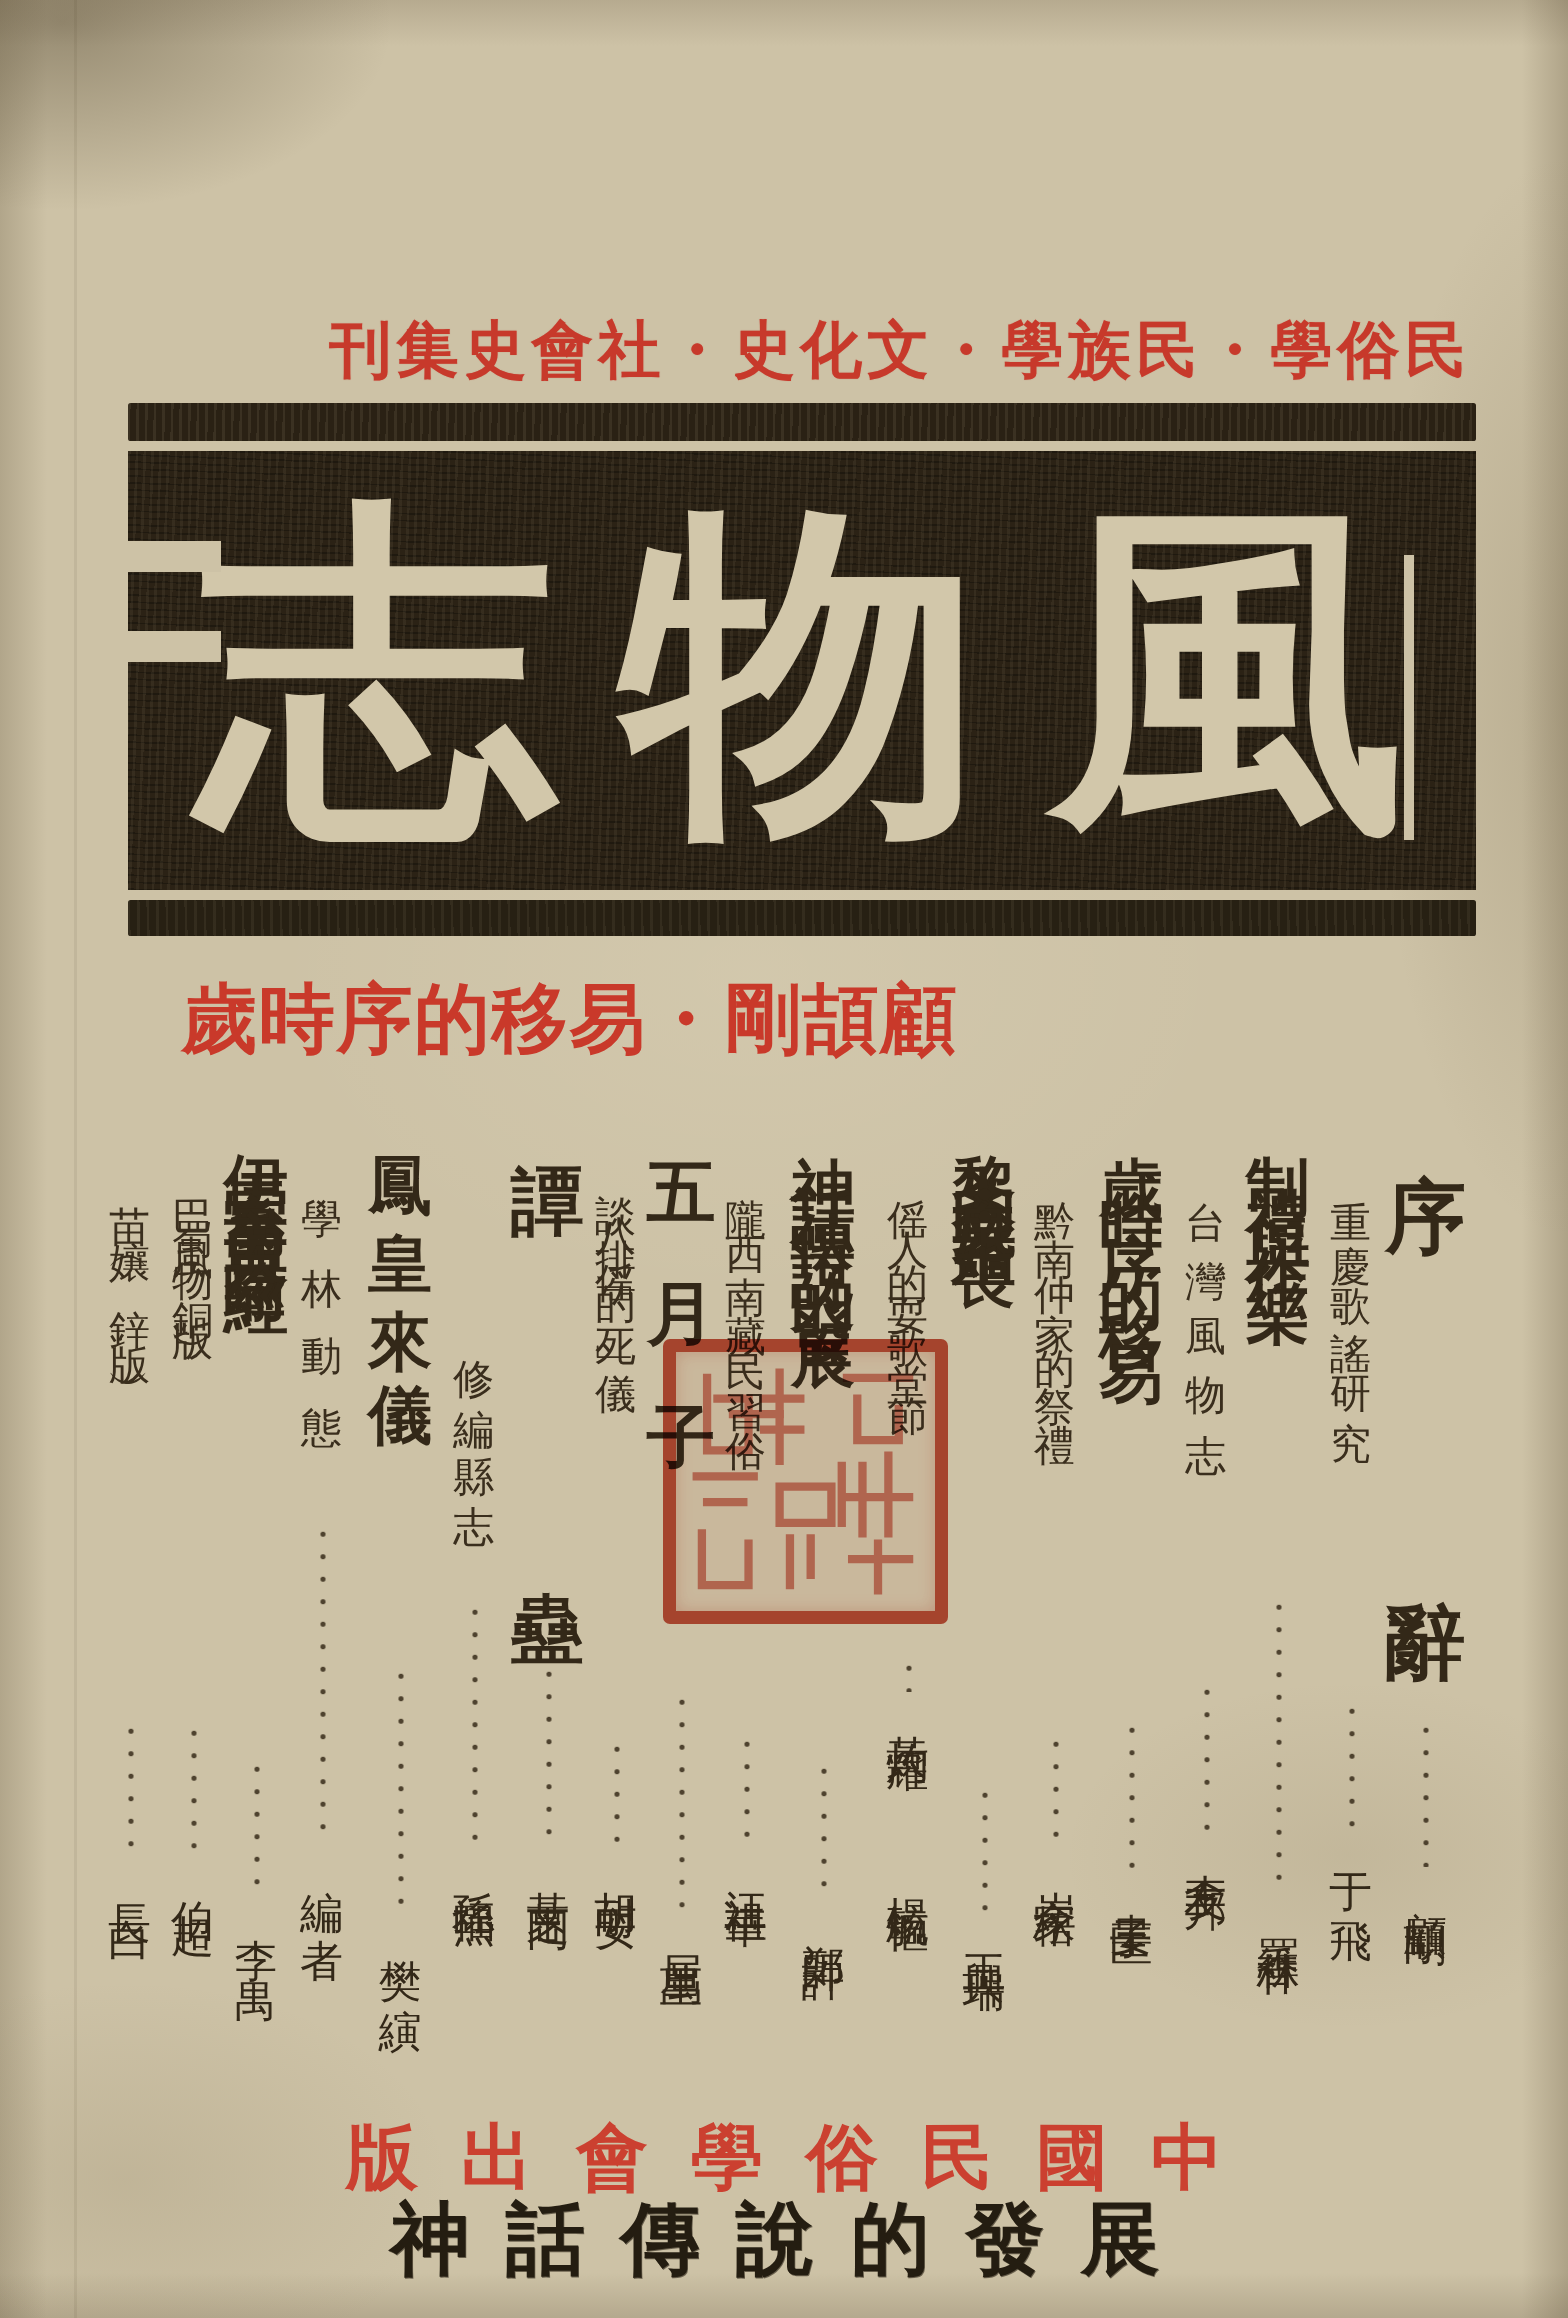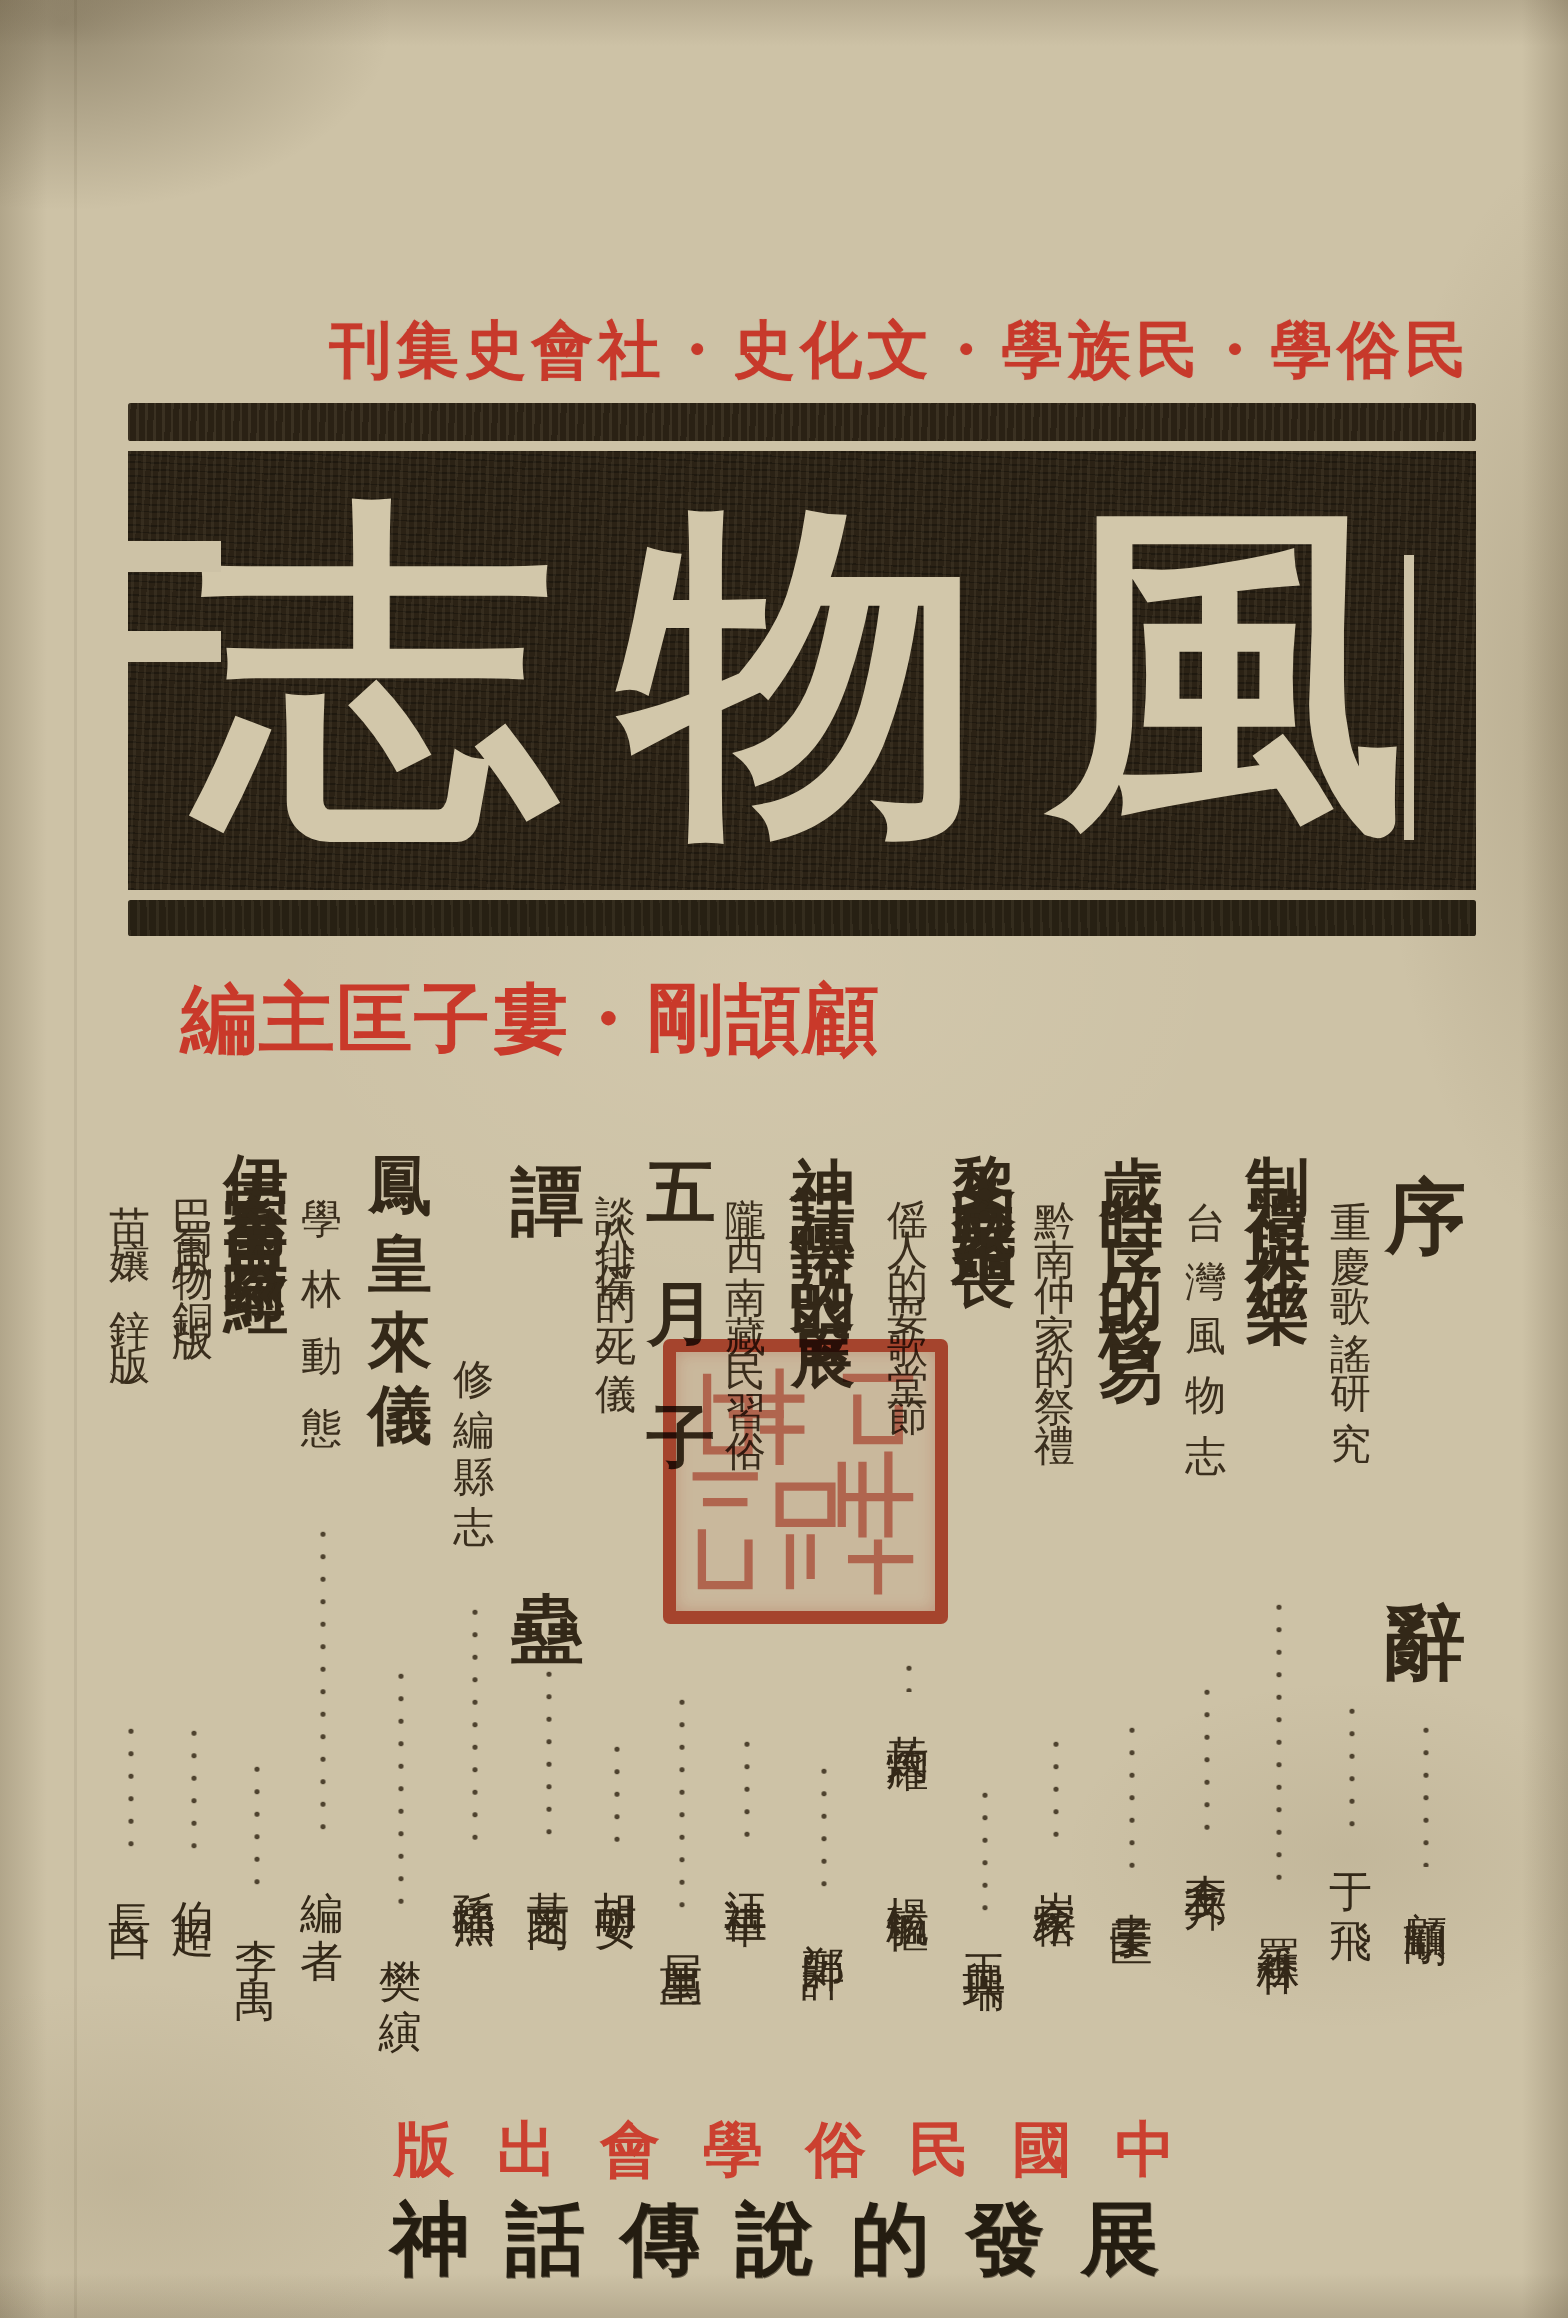--- a/index.html
+++ b/index.html
@@ -72,21 +72,21 @@
   .seal{
     position:absolute; left:663px; top:1339px; width:259px; height:259px;
     border:13px solid rgba(198,62,40,.85); border-radius:7px;
     background:rgba(210,90,65,.08); mix-blend-mode:multiply;
     box-shadow:inset 0 0 15.5px rgba(198,62,40,.25);
   }
   .seal svg{width:100%; height:100%; opacity:.62;}
   
   .publisher{
     position:absolute; top:2110px; left:0; width:100%; text-align:center; white-space:nowrap;
-    font-size:60px; letter-spacing:43px; text-indent:43px; font-weight:600; color:#cb4030;
+    font-size:72px; letter-spacing:43px; text-indent:43px; font-weight:600; color:#cb4030;
   }
   .printer{
     position:absolute; top:2187px; left:0; width:100%; text-align:center; white-space:nowrap;
     font-size:79px; letter-spacing:36px; text-indent:17.3px; font-weight:900; color:#241d11;
     text-shadow:0.9px 0.9px 0 rgba(36,29,17,.6);
   }
 </style>
 </head>
 <body>
 
@@ -101,21 +101,21 @@
       <span class="mh-char">志</span>
       <span class="mh-char">物</span>
       <span class="mh-char">風</span>
       <span class="mh-slit-a"></span>
       <span class="mh-slit-b"></span>
       <span class="mh-slit-r"></span>
     </div>
     <div class="mh-bar2"></div>
   </div>
 
-  <div class="editors">編主匡子婁・剛頡顧</div>
+  <div class="editors">歲時序的移易・剛頡顧</div>
 
   <div class="toc">
       <div class="toc-col" style="left: 1387px; width: 78px;">
         <div class="toc-title v big" style="top: 10.4px; letter-spacing: 428px; font-size: 81px; font-weight: 700;">序辭</div>
         <div class="lead" style="top: 624px; height: 148px;"></div>
         <div class="toc-author v" style="top: 782px; letter-spacing: 7px;">顧頡剛</div>
       </div>
       <div class="toc-col" style="left: 1324px; width: 55px;">
         <div class="toc-title v small" style="top: 73px; letter-spacing: 44px;">重慶歌謠研究</div>
         <div class="lead" style="top: 605px; height: 130px;"></div>

